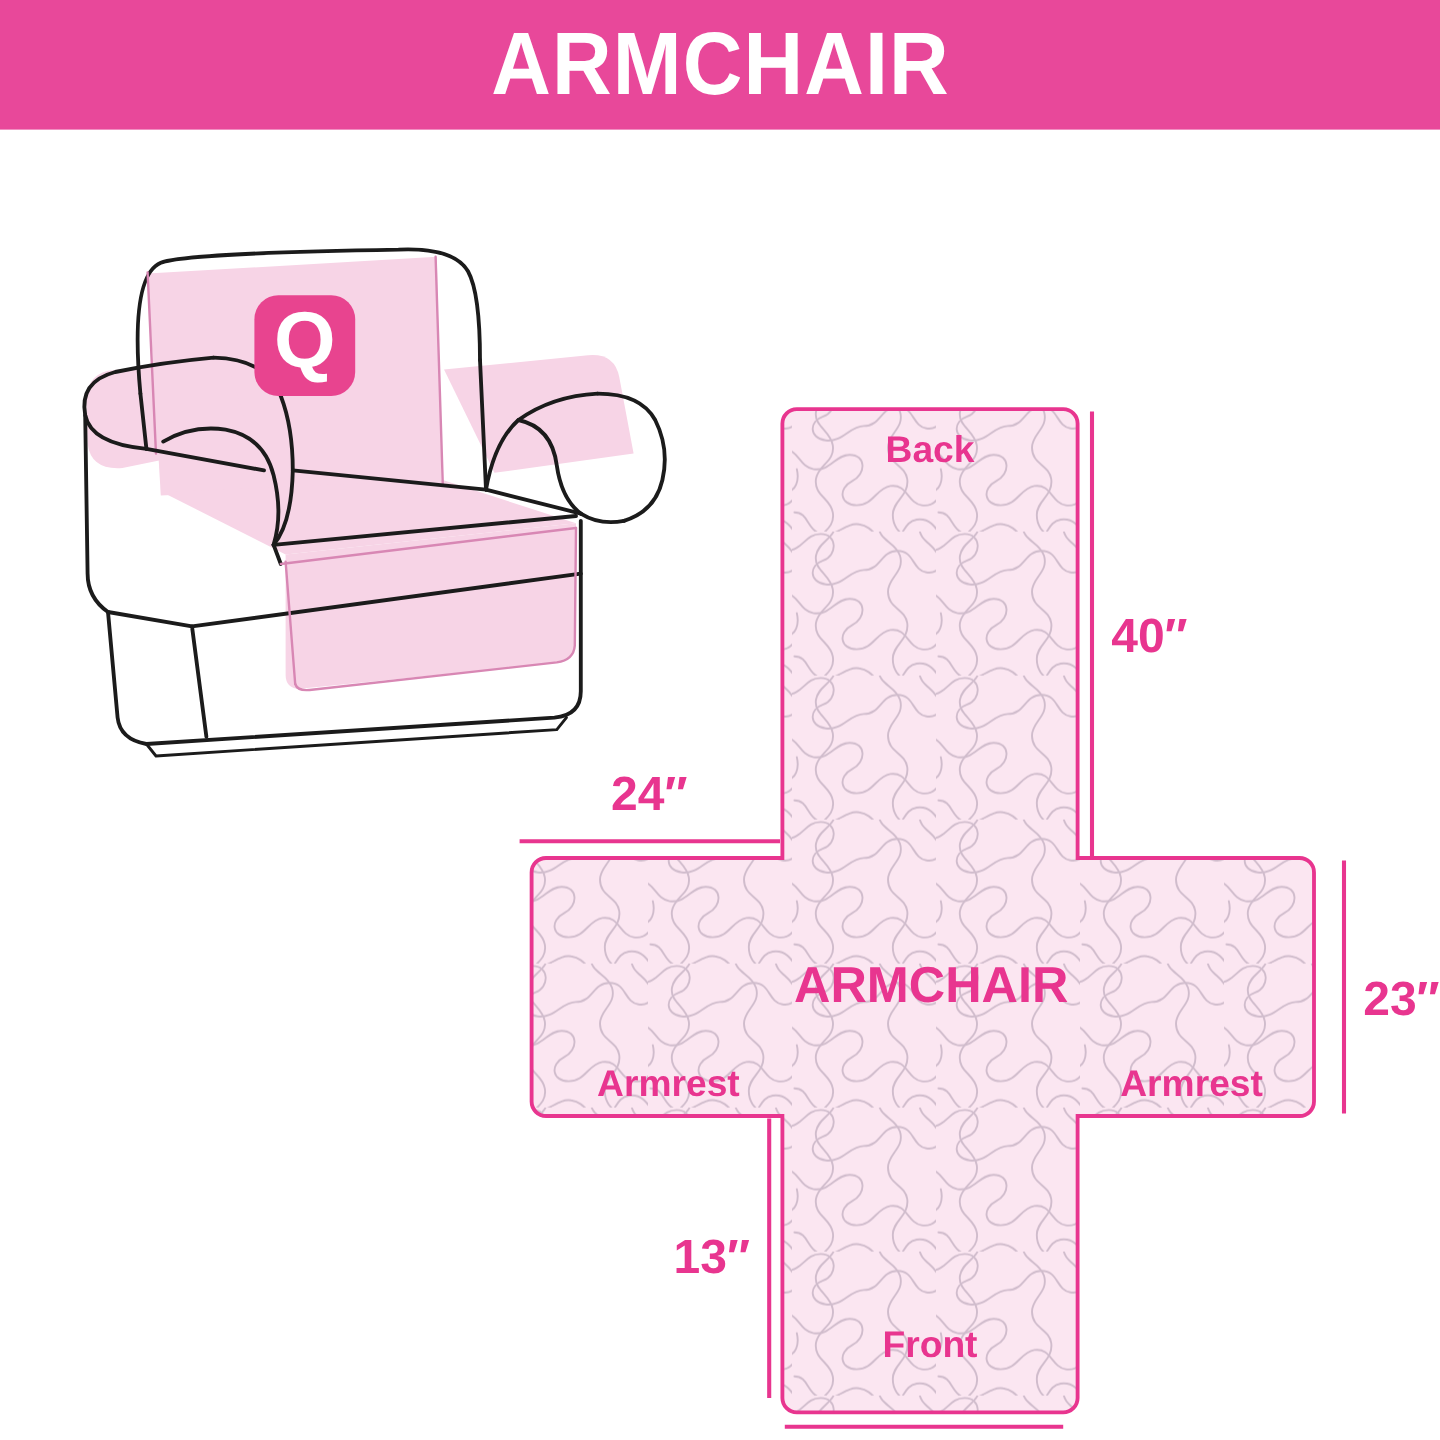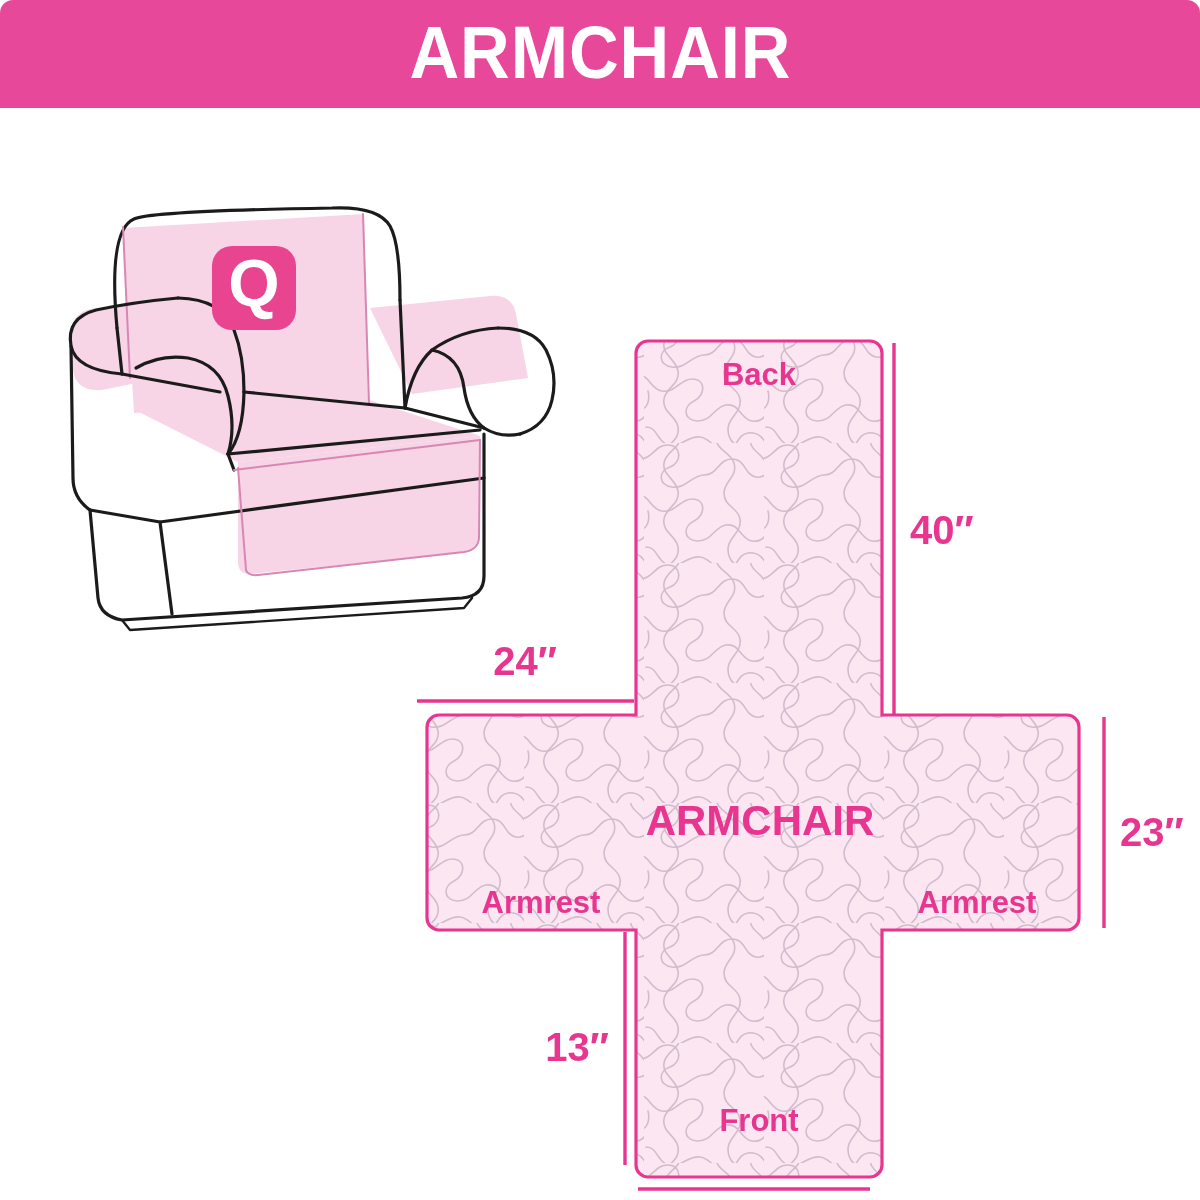--- a/index.html
+++ b/index.html
@@ -3,21 +3,21 @@
 <meta charset="utf-8">
 <title>Armchair Size Chart</title>
 <style>
   html,body{margin:0;padding:0;background:#ffffff;}
   body{
     width:1200px;height:1200px;
     font-family:"Liberation Sans","DejaVu Sans",sans-serif;
     -webkit-font-smoothing:antialiased;
     overflow:hidden;
   }
-  #page{position:relative;width:1200px;height:1200px;background:#fff;overflow:hidden;border-radius:13px;}
+  #page{position:relative;width:1200px;height:1200px;background:#fff;overflow:hidden;}
 
   
   .header-band{
     position:absolute;left:0;top:0;width:1200px;height:108px;
     background:#e8489a;
     display:flex;align-items:center;justify-content:center;
   }
   .header-title{
     color:#ffffff;
     font-family:"Liberation Sans","DejaVu Sans",sans-serif;
@@ -26,21 +26,21 @@
     line-height:74px;
     letter-spacing:1px;
     transform:scaleX(0.93);
     white-space:nowrap;
     margin-top:-2px;
   }
 
   
   .stage{position:absolute;left:0;top:108px;width:1200px;height:1092px;}
   .chair-wrap{position:absolute;left:60px;top:70px;width:520px;height:470px;}
-  .diagram-wrap{position:absolute;left:404px;top:215px;width:780px;height:870px;}
+  .diagram-wrap{position:absolute;left:420px;top:215px;width:780px;height:870px;}
 
   .svg-full{display:block;width:100%;height:100%;overflow:visible;}
 
   
   .dimlabel{
     font-family:"Liberation Sans","DejaVu Sans",sans-serif;
     font-weight:bold;
     fill:#e8358f;
     transform-box:fill-box;
   }

